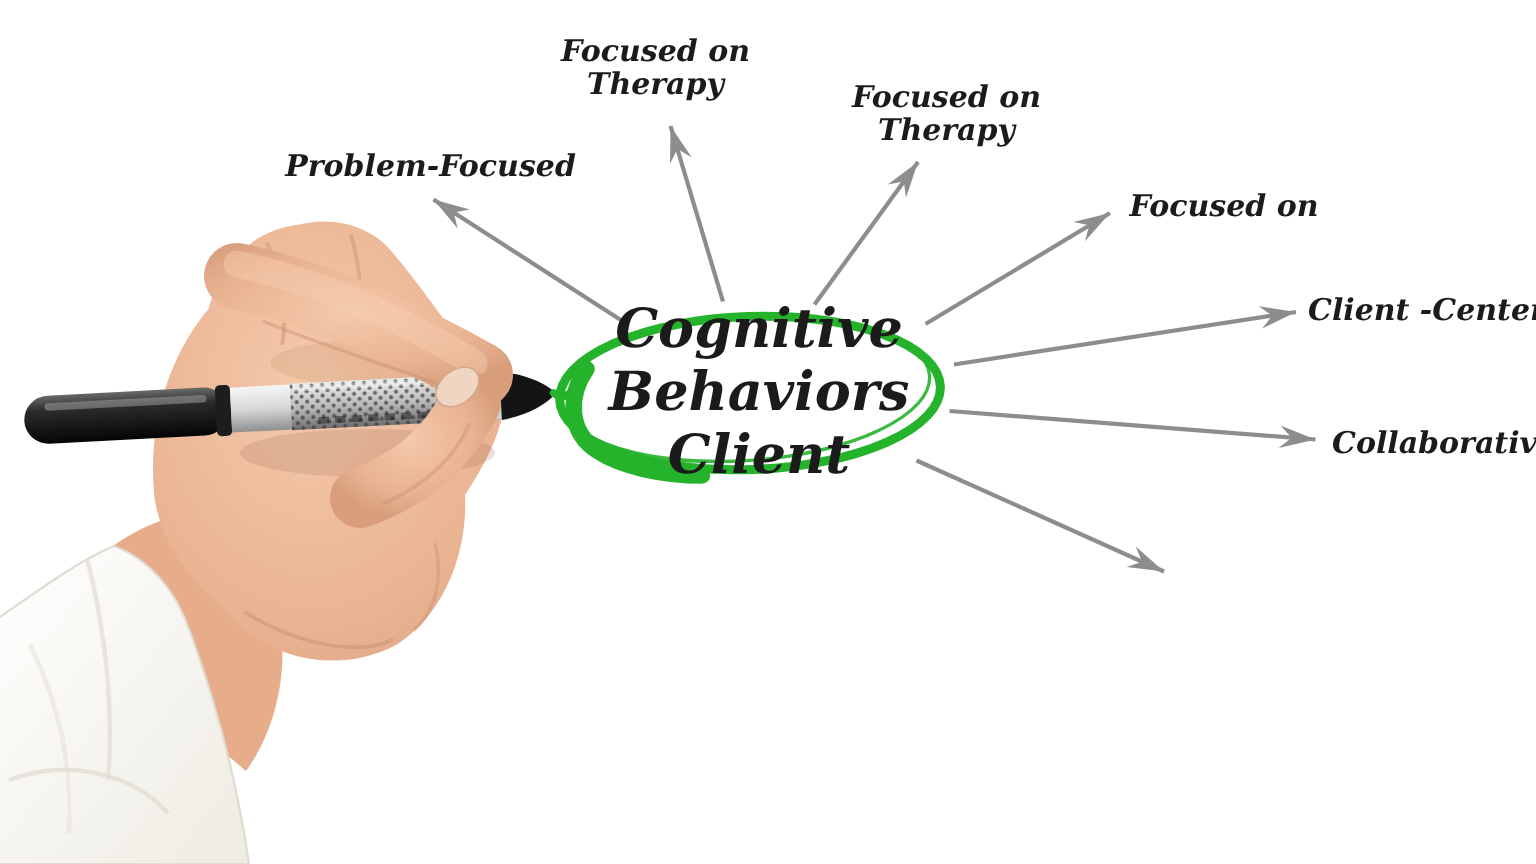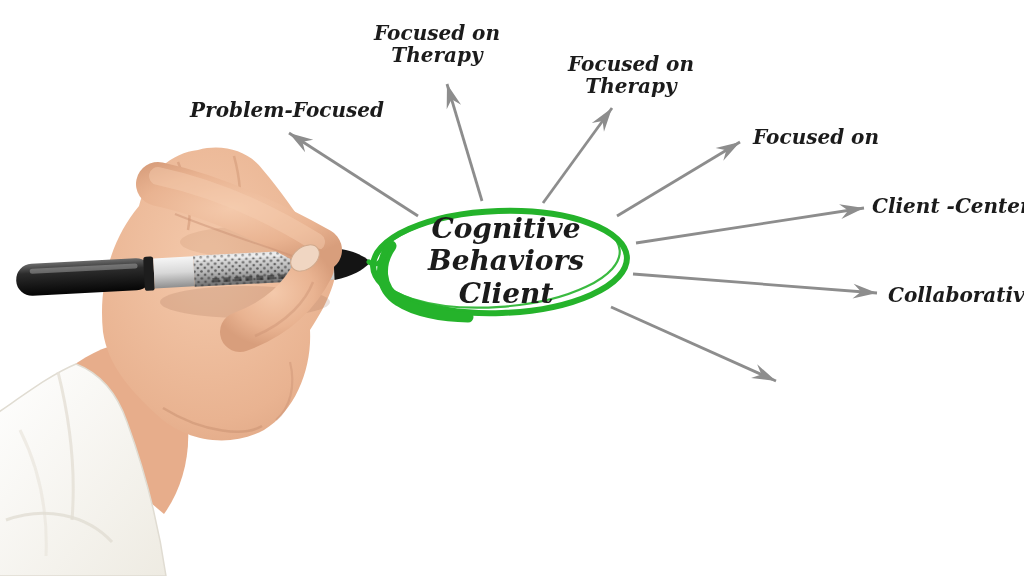--- a/index.html
+++ b/index.html
@@ -11,21 +11,21 @@
   .layer{position:absolute;left:0;top:0;}
   .lbl{
     position:absolute;
     font-style:italic;font-weight:700;
     color:#1b1b1b;font-size:20px;line-height:1.08;
     white-space:nowrap;text-align:center;
     transform:translate(-50%,-50%);
   }
   .lbl.left-anchor{transform:translate(0,-50%);text-align:left;}
   .lbl.center-node{
-    font-size:28px;line-height:1.16;
+    font-size:36px;line-height:1.16;
   }
 </style>
 </head>
 <body>
 
 <div class="stage">
 
   <svg class="layer" width="1024" height="576" viewBox="0 0 1024 576">
     <defs>
       <marker id="ah" markerWidth="34" markerHeight="22" refX="25" refY="11" orient="auto" markerUnits="userSpaceOnUse">

